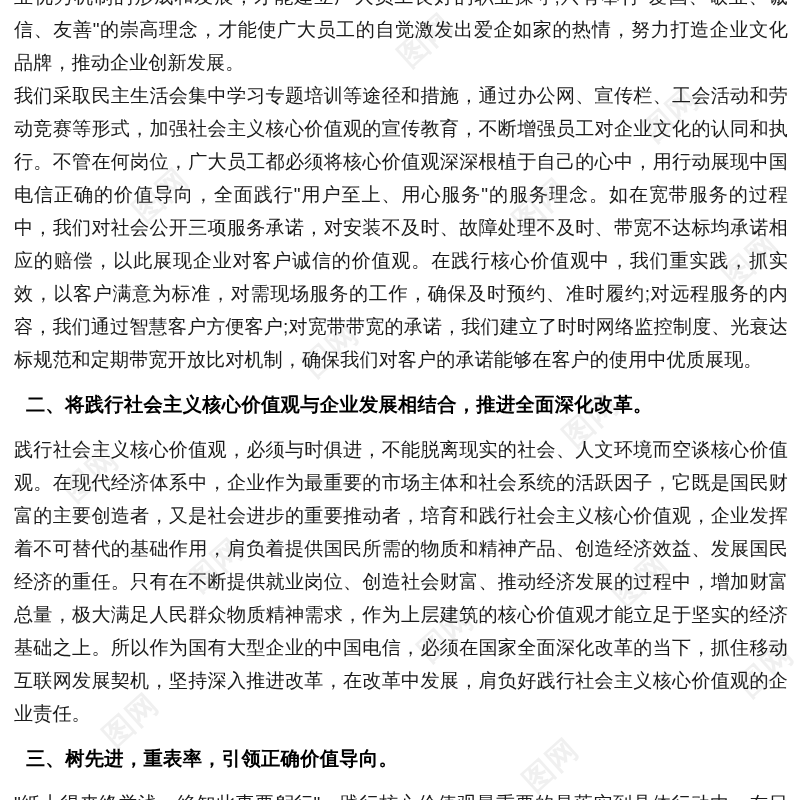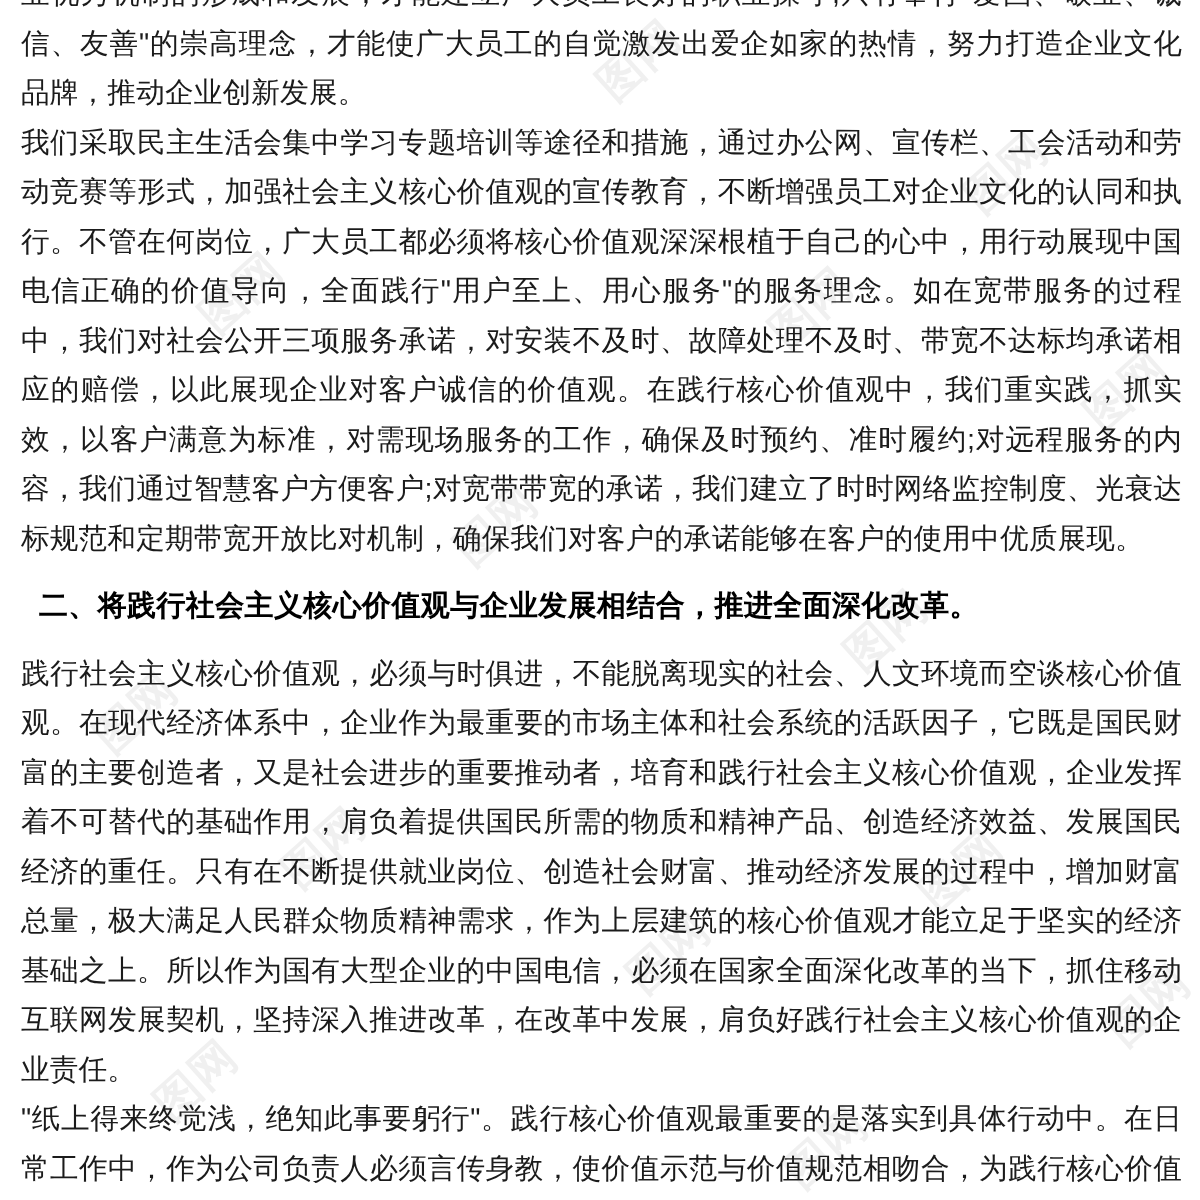--- a/index.html
+++ b/index.html
@@ -98,17 +98,18 @@
   <div class="text-flow">
 
     <p class="para">业优秀机制的形成和发展，才能建立广大员工良好的职业操守;只有奉行"爱国、敬业、诚信、友善"的崇高理念，才能使广大员工的自觉激发出爱企如家的热情，努力打造企业文化品牌，推动企业创新发展。</p>
 
     <p class="para">我们采取民主生活会集中学习专题培训等途径和措施，通过办公网、宣传栏、工会活动和劳动竞赛等形式，加强社会主义核心价值观的宣传教育，不断增强员工对企业文化的认同和执行。不管在何岗位，广大员工都必须将核心价值观深深根植于自己的心中，用行动展现中国电信正确的价值导向，全面践行"用户至上、用心服务"的服务理念。如在宽带服务的过程中，我们对社会公开三项服务承诺，对安装不及时、故障处理不及时、带宽不达标均承诺相应的赔偿，以此展现企业对客户诚信的价值观。在践行核心价值观中，我们重实践，抓实效，以客户满意为标准，对需现场服务的工作，确保及时预约、准时履约;对远程服务的内容，我们通过智慧客户方便客户;对宽带带宽的承诺，我们建立了时时网络监控制度、光衰达标规范和定期带宽开放比对机制，确保我们对客户的承诺能够在客户的使用中优质展现。</p>
 
     <p class="heading">二、将践行社会主义核心价值观与企业发展相结合，推进全面深化改革。</p>
 
     <p class="para">践行社会主义核心价值观，必须与时俱进，不能脱离现实的社会、人文环境而空谈核心价值观。在现代经济体系中，企业作为最重要的市场主体和社会系统的活跃因子，它既是国民财富的主要创造者，又是社会进步的重要推动者，培育和践行社会主义核心价值观，企业发挥着不可替代的基础作用，肩负着提供国民所需的物质和精神产品、创造经济效益、发展国民经济的重任。只有在不断提供就业岗位、创造社会财富、推动经济发展的过程中，增加财富总量，极大满足人民群众物质精神需求，作为上层建筑的核心价值观才能立足于坚实的经济基础之上。所以作为国有大型企业的中国电信，必须在国家全面深化改革的当下，抓住移动互联网发展契机，坚持深入推进改革，在改革中发展，肩负好践行社会主义核心价值观的企业责任。</p>
 
+    <p class="heading">三、树先进，重表率，引领正确价值导向。</p>
 
     <p class="para">"纸上得来终觉浅，绝知此事要躬行"。践行核心价值观最重要的是落实到具体行动中。在日常工作中，作为公司负责人必须言传身教，使价值示范与价值规范相吻合，为践行核心价值观作出表率，为广大员工的价值行为作出榜样。如要深入业务发展、客户服务的生产一线，通过实地的参与、总结、提炼，为一线做好支撑、当好教练。同时通过党员模范、优秀员工的选拔，为践行社会主义核心价值观提供先进示范和良好教材，促进企业员工核心价值观的形成，树立业绩导向，多劳多得，推动企业全面发展。</p>
 
   </div>
 </div>
 
 </body></html>

